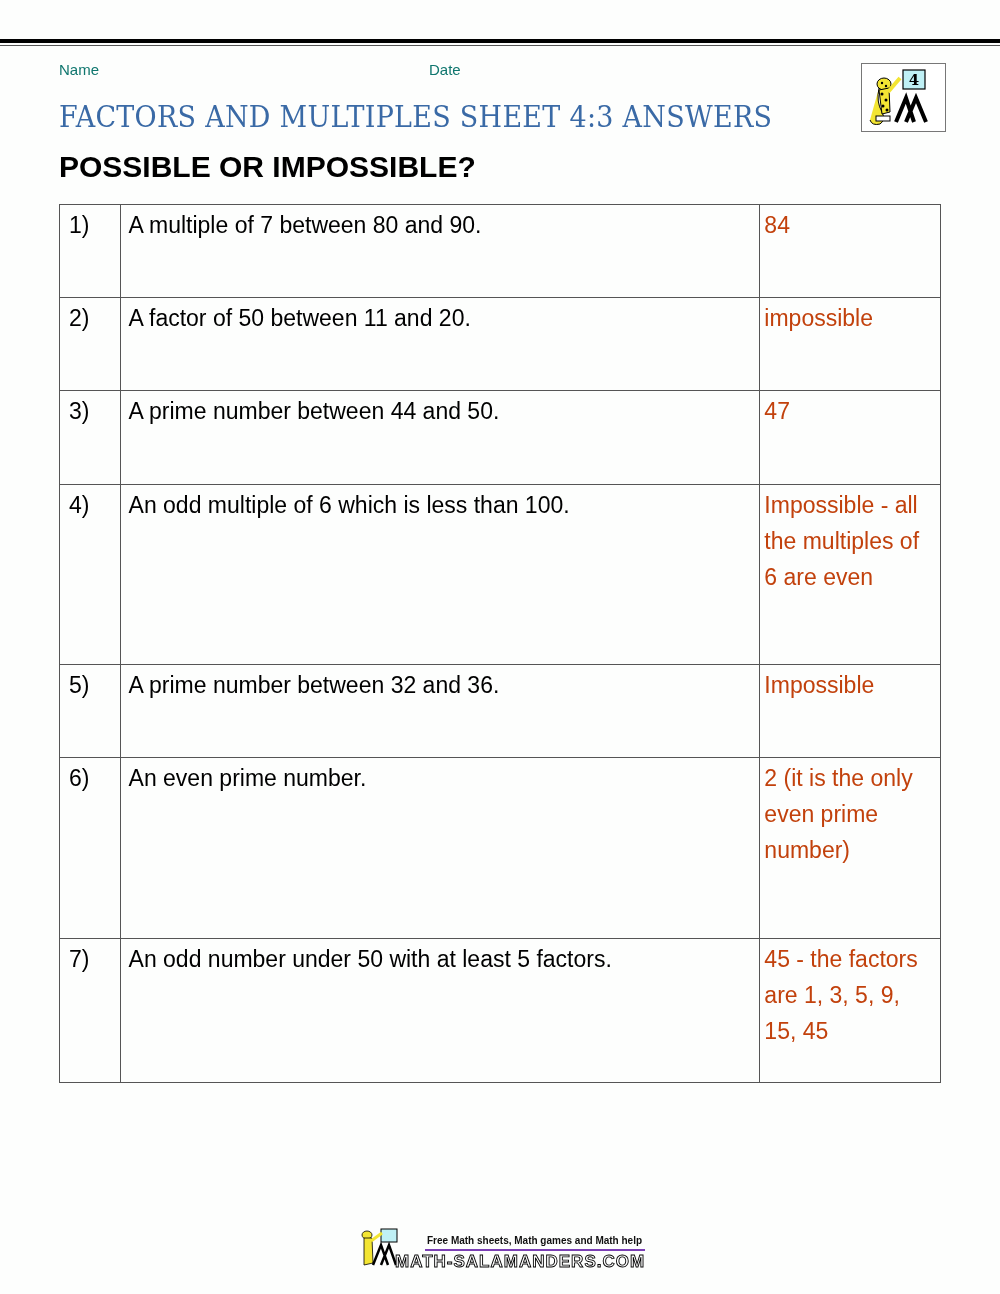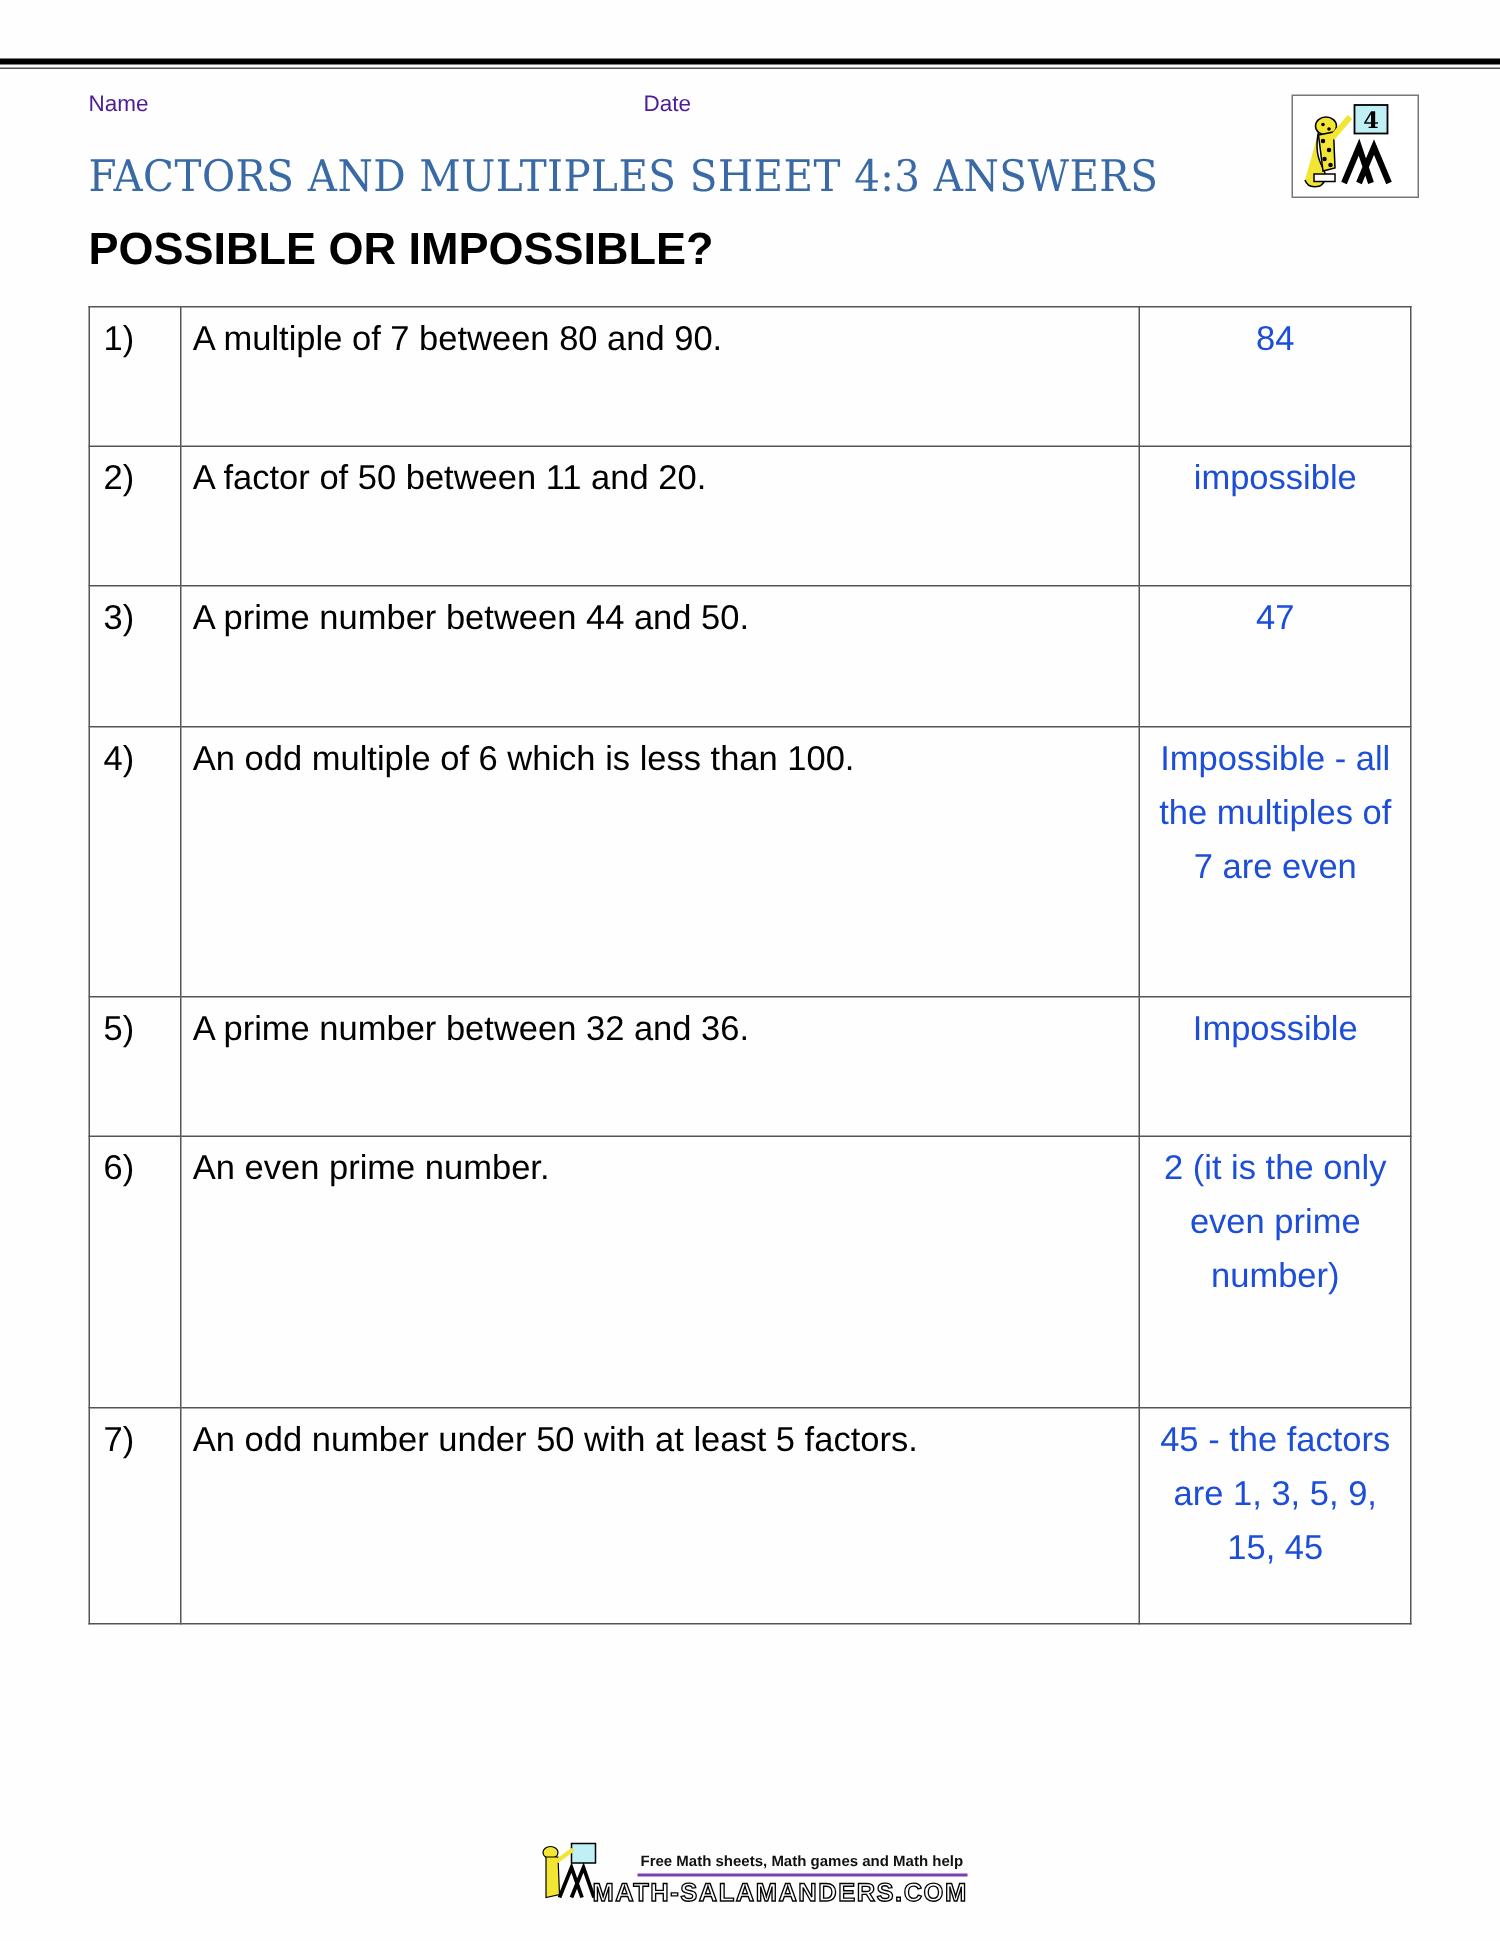--- a/index.html
+++ b/index.html
@@ -1,27 +1,27 @@
 <!DOCTYPE html>
 <html><head>
 <meta charset="utf-8">
 <style>
   html, body { margin:0; padding:0; background:#fdfefd; }
   body { width:1000px; height:1294px; position:relative; overflow:hidden; font-family:"Liberation Sans", sans-serif; }
   .topline1 { position:absolute; left:0; top:39px; width:1000px; height:4px; background:#000; }
   .topline2 { position:absolute; left:0; top:45px; width:1000px; height:1px; background:#555; }
-  .label { position:absolute; top:61px; font-size:15px; color:#4c1d95; }
+  .label { position:absolute; top:61px; font-size:15px; color:#0f766e; }
   .title { position:absolute; left:59px; top:100px; font-family:"DejaVu Serif", "Liberation Serif", serif; font-size:29px; color:#3a6aa6; letter-spacing:0.3px; transform:scaleX(0.93); transform-origin:left top; white-space:nowrap; }
   .subtitle { position:absolute; left:59px; top:150px; font-size:30px; font-weight:bold; color:#000; }
   .logo { position:absolute; left:861px; top:63px; width:83px; height:67px; border:1px solid #777; background:#fff; }
   table { position:absolute; left:59px; top:204px; border-collapse:collapse; width:882px; }
   td { border:1px solid #555; vertical-align:top; font-size:23px; line-height:36px; padding:2px 8px; }
   td.num { width:42px; padding-left:9px; }
   td.q { width:617px;margin-left:40px; }
-  td.ans { width:170px; color:#1d4ed8; text-align:center; padding:2px 4px; }
+  td.ans { width:170px; color:#c2410c; text-align:left; padding:2px 4px; }
   .footer { position:absolute; left:355px; top:1215px; width:290px; height:50px;margin-top:12px; }
 </style>
 </head>
 <body>
 
 <div class="topline1"></div>
 <div class="topline2"></div>
 
 <div class="label" style="left:59px;">Name</div>
 <div class="label" style="left:410px;margin-left:19px;">Date</div>
@@ -61,21 +61,21 @@
     <td class="ans">impossible</td>
   </tr>
   <tr style="height:94px;">
     <td class="num">3)</td>
     <td class="q">A prime number between 44 and 50.</td>
     <td class="ans">47</td>
   </tr>
   <tr style="height:180px;">
     <td class="num">4)</td>
     <td class="q">An odd multiple of 6 which is less than 100.</td>
-    <td class="ans">Impossible - all the multiples of 7 are even</td>
+    <td class="ans">Impossible - all the multiples of 6 are even</td>
   </tr>
   <tr style="height:93px;">
     <td class="num">5)</td>
     <td class="q">A prime number between 32 and 36.</td>
     <td class="ans">Impossible</td>
   </tr>
   <tr style="height:181px;">
     <td class="num">6)</td>
     <td class="q">An even prime number.</td>
     <td class="ans">2 (it is the only even prime number)</td>

